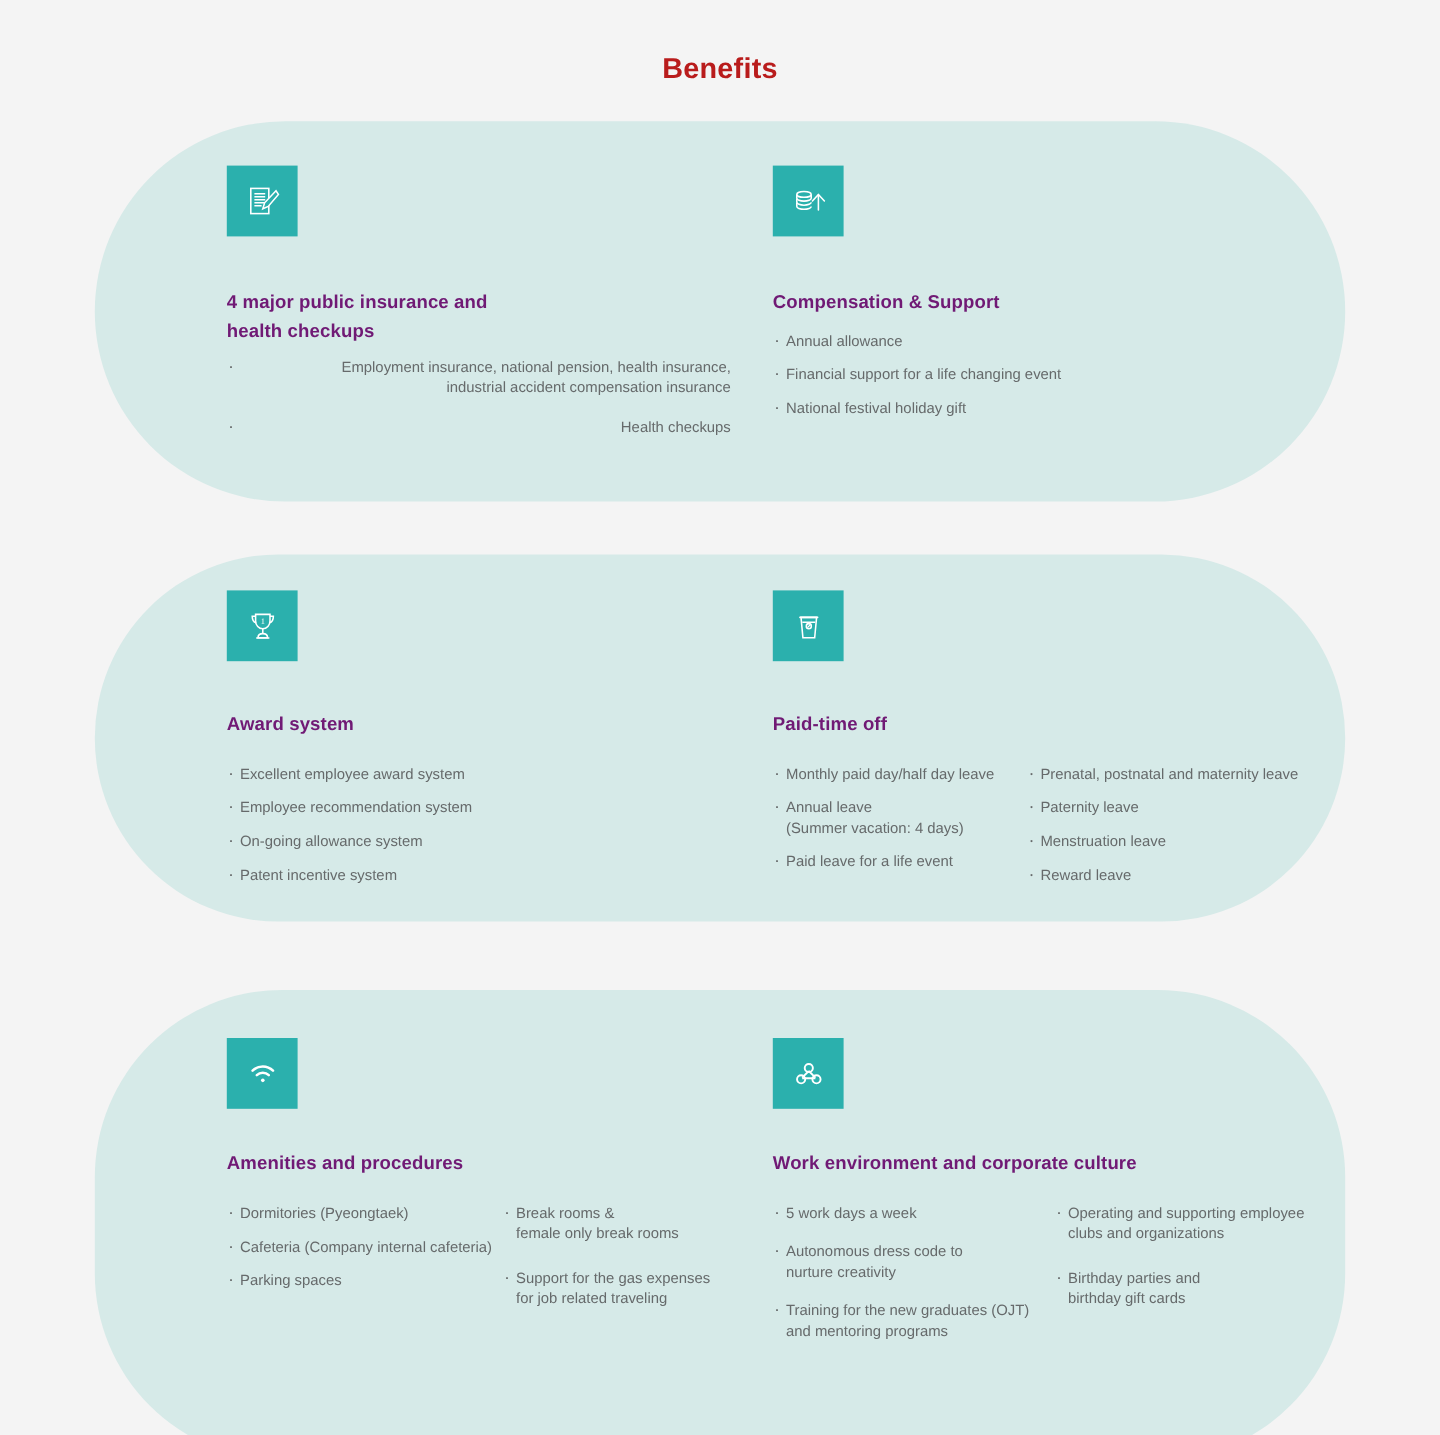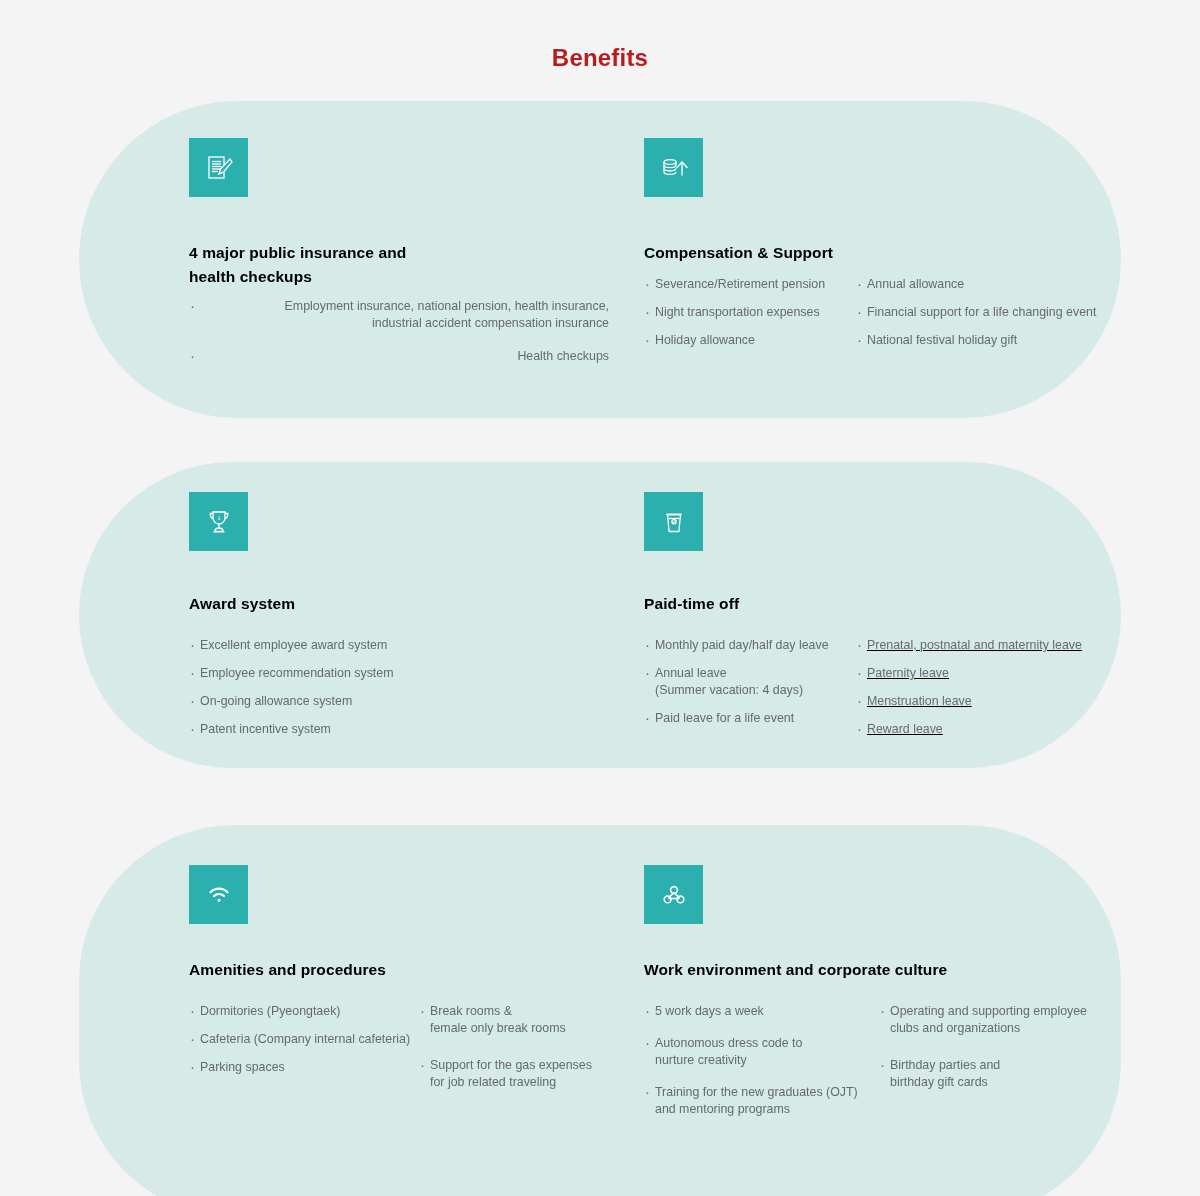--- a/index.html
+++ b/index.html
@@ -70,21 +70,21 @@
   .card-3 .icon-box { top: 40px; }
 
   .icon-box svg { display: block; }
 
   .section-title {
     position: absolute;
     left: 0;
     top: 140px;
     font-size: 15.5px;
     font-weight: bold;
-    color: #000000;
+    color: #701a75;
     line-height: 24px;
     letter-spacing: 0.1px;
     white-space: pre-line;
   }
   .card-2 .section-title { top: 130px; }
   .card-3 .section-title { top: 133px; }
 
   .lists {
     position: absolute;
     left: 0;
@@ -118,21 +118,21 @@
     line-height: 17px;
   }
 
   
   .card-1 .col-left  .list-col-0 { width: 420px; }
   .card-1 .col-right .list-col-0 { width: 212px; }
   .card-1 .col-right .list-col-1 { width: 260px; }
 
   .card-2 .col-left  .list-col-0 { width: 300px; }
   .card-2 .col-right .list-col-0 { width: 212px; }
-  .card-2 .col-right .list-col-1 { width: 260px; text-decoration: underline; }
+  .card-2 .col-right .list-col-1 { width: 260px; }
 
   .card-3 .col-left  .list-col-0 { width: 230px; }
   .card-3 .col-left  .list-col-1 { width: 200px; }
   .card-3 .col-right .list-col-0 { width: 235px; }
   .card-3 .col-right .list-col-1 { width: 220px; }
 
   
   .card-1 .col-left .bullet { margin-bottom: 16px; text-align: right; }
   .card-3 .col-left .list-col-1 .bullet { margin-bottom: 20px; }
   .card-3 .col-right .list-col-0 .bullet { margin-bottom: 15px; }
@@ -176,25 +176,20 @@
             <ellipse cx="11" cy="9" rx="6" ry="2.4"></ellipse>
             <path d="M5 9 v3.2 c0 1.3 2.7 2.4 6 2.4 s6-1.1 6-2.4 V9"></path>
             <path d="M5 12.4 v3.2 c0 1.3 2.7 2.4 6 2.4 s6-1.1 6-2.4"></path>
             <path d="M5 15.8 v3.2 c0 1.3 2.7 2.4 6 2.4 s6-1.1 6-2.4"></path>
             <polyline points="18,14.5 23,9 28,14.5" stroke-linecap="round" stroke-linejoin="round"></polyline>
             <line x1="23" y1="9.5" x2="23" y2="22" stroke-linecap="round"></line>
           </svg>
         </div>
         <div class="section-title">Compensation &amp; Support</div>
         <div class="lists">
-          <div class="list-col list-col-0">
-            <div class="bullet">Severance/Retirement pension</div>
-            <div class="bullet">Night transportation expenses</div>
-            <div class="bullet">Holiday allowance</div>
-          </div>
           <div class="list-col list-col-1">
             <div class="bullet">Annual allowance</div>
             <div class="bullet">Financial support for a life changing event</div>
             <div class="bullet">National festival holiday gift</div>
           </div>
         </div>
       </div>
     </div>
   </div>
 

